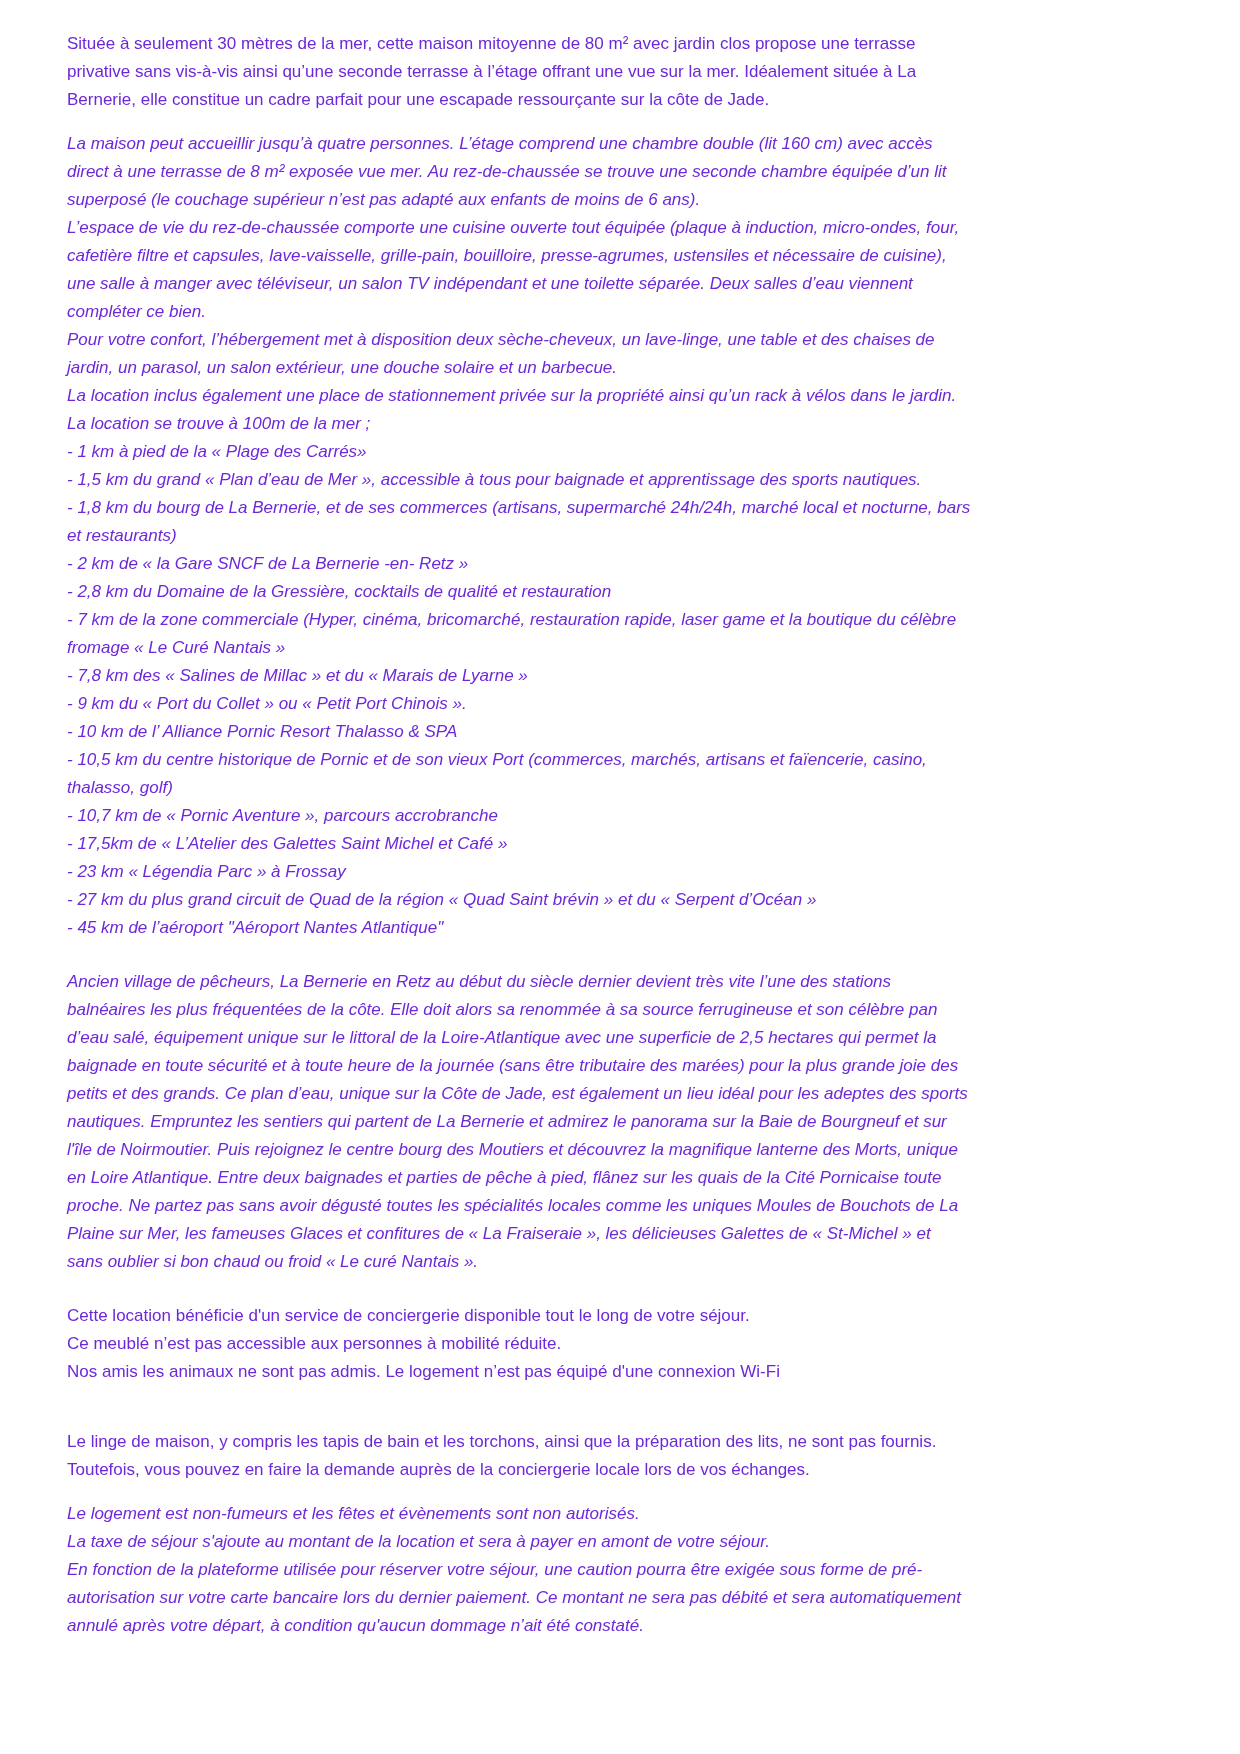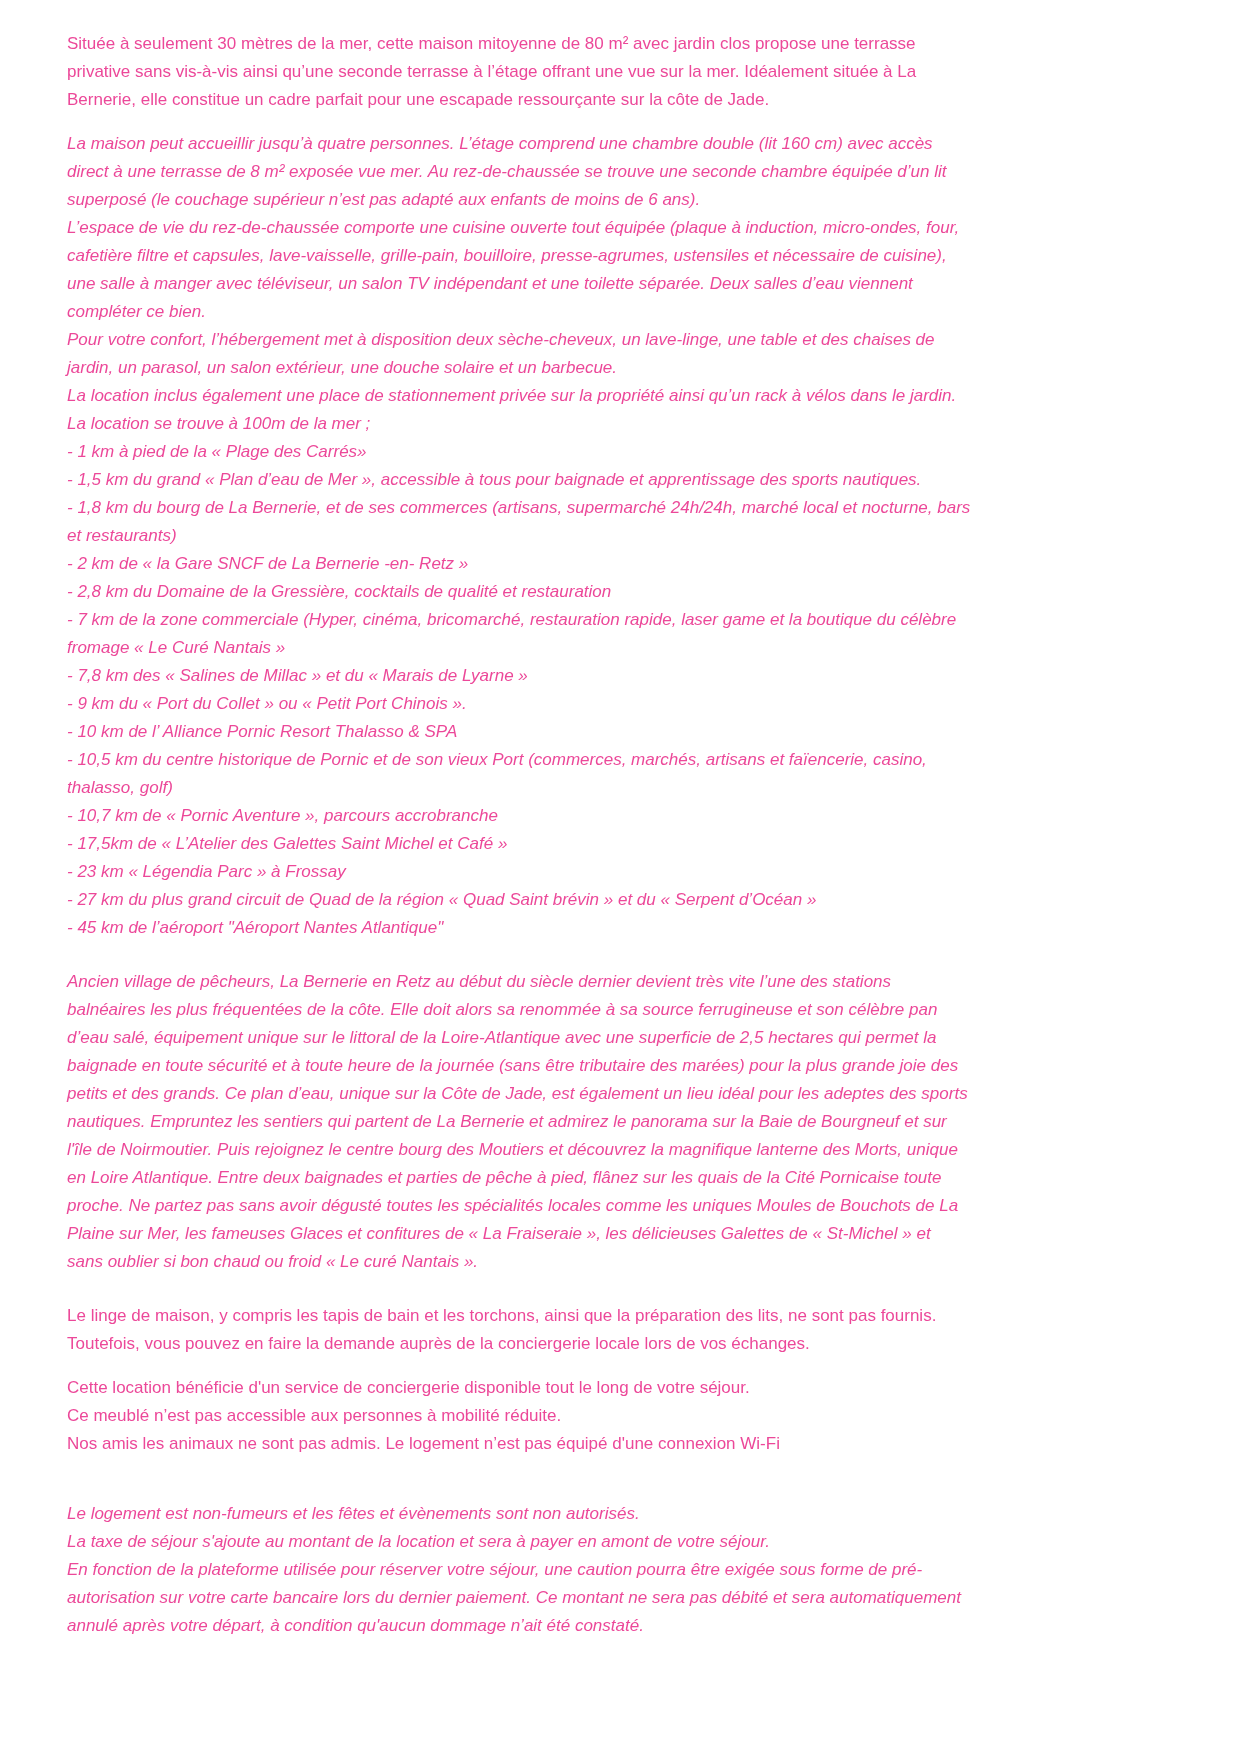--- a/index.html
+++ b/index.html
@@ -8,21 +8,21 @@
     background: #ffffff;
   }
   .page {
     width: 1037px;
     min-height: 1754px;
     box-sizing: border-box;
     padding: 30px 66px 40px 67px;
     font-family: "Liberation Sans", "DejaVu Sans", sans-serif;
     font-size: 17px;
     line-height: 28px;
-    color: #ec4899;
+    color: #6d28d9;
     font-weight: 400;
   }
   .para {
     margin: 0 0 16px 0;
     white-space: pre-line;
   }
   .gap-lg { margin-bottom: 26px; font-style: italic; }
   .gap-xl { margin-bottom: 42px; }
 </style>
 </head>
@@ -47,24 +47,24 @@
 - 10 km de l’ Alliance Pornic Resort Thalasso &amp; SPA
 - 10,5 km du centre historique de Pornic et de son vieux Port (commerces, marchés, artisans et faïencerie, casino, thalasso, golf)
 - 10,7 km de « Pornic Aventure », parcours accrobranche
 - 17,5km de « L’Atelier des Galettes Saint Michel et Café »
 - 23 km « Légendia Parc » à Frossay
 - 27 km du plus grand circuit de Quad de la région « Quad Saint brévin » et du « Serpent d’Océan »
 - 45 km de l’aéroport "Aéroport Nantes Atlantique"</p>
 
   <p class="para gap-lg">Ancien village de pêcheurs, La Bernerie en Retz au début du siècle dernier devient très vite l’une des stations balnéaires les plus fréquentées de la côte. Elle doit alors sa renommée à sa source ferrugineuse et son célèbre pan d’eau salé, équipement unique sur le littoral de la Loire-Atlantique avec une superficie de 2,5 hectares qui permet la baignade en toute sécurité et à toute heure de la journée (sans être tributaire des marées) pour la plus grande joie des petits et des grands. Ce plan d’eau, unique sur la Côte de Jade, est également un lieu idéal pour les adeptes des sports nautiques. Empruntez les sentiers qui partent de La Bernerie et admirez le panorama sur la Baie de Bourgneuf et sur l'île de Noirmoutier. Puis rejoignez le centre bourg des Moutiers et découvrez la magnifique lanterne des Morts, unique en Loire Atlantique. Entre deux baignades et parties de pêche à pied, flânez sur les quais de la Cité Pornicaise toute proche. Ne partez pas sans avoir dégusté toutes les spécialités locales comme les uniques Moules de Bouchots de La Plaine sur Mer, les fameuses Glaces et confitures de « La Fraiseraie », les délicieuses Galettes de « St-Michel » et sans oublier si bon chaud ou froid « Le curé Nantais ».</p>
 
-  <p class="para">Le linge de maison, y compris les tapis de bain et les torchons, ainsi que la préparation des lits, ne sont pas fournis.
-Toutefois, vous pouvez en faire la demande auprès de la conciergerie locale lors de vos échanges.</p>
-
   <p class="para gap-xl">Cette location bénéficie d'un service de conciergerie disponible tout le long de votre séjour.
 Ce meublé n’est pas accessible aux personnes à mobilité réduite.
 Nos amis les animaux ne sont pas admis. Le logement n’est pas équipé d'une connexion Wi-Fi</p>
+
+  <p class="para">Le linge de maison, y compris les tapis de bain et les torchons, ainsi que la préparation des lits, ne sont pas fournis.
+Toutefois, vous pouvez en faire la demande auprès de la conciergerie locale lors de vos échanges.</p>
 
   <p class="para gap-lg">Le logement est non-fumeurs et les fêtes et évènements sont non autorisés.
 La taxe de séjour s'ajoute au montant de la location et sera à payer en amont de votre séjour.
 En fonction de la plateforme utilisée pour réserver votre séjour, une caution pourra être exigée sous forme de pré-autorisation sur votre carte bancaire lors du dernier paiement. Ce montant ne sera pas débité et sera automatiquement annulé après votre départ, à condition qu'aucun dommage n’ait été constaté.</p>
 
 </div>
 
 </body></html>

